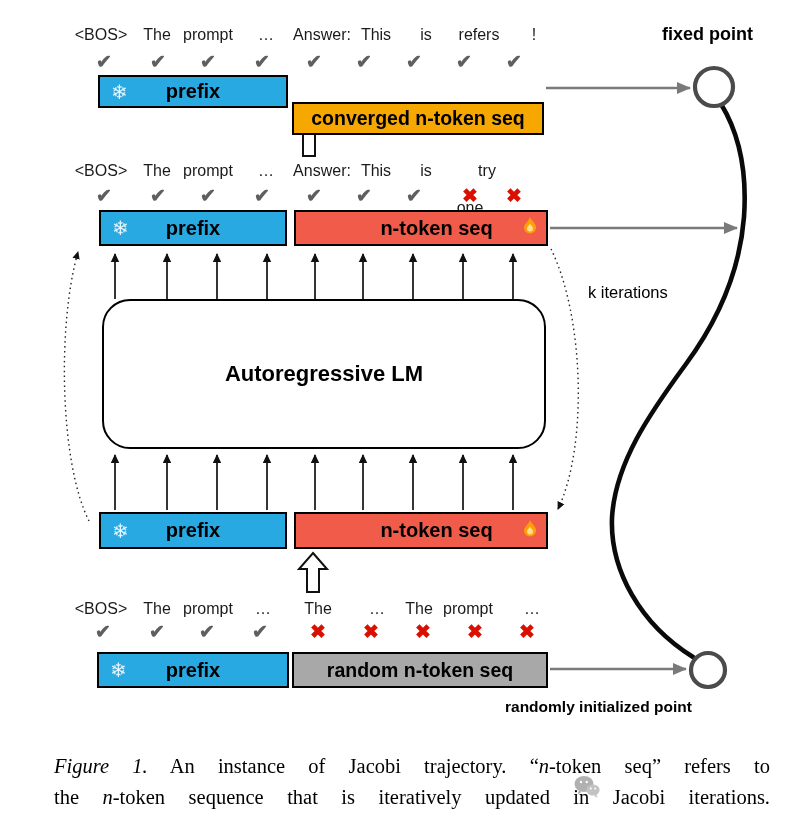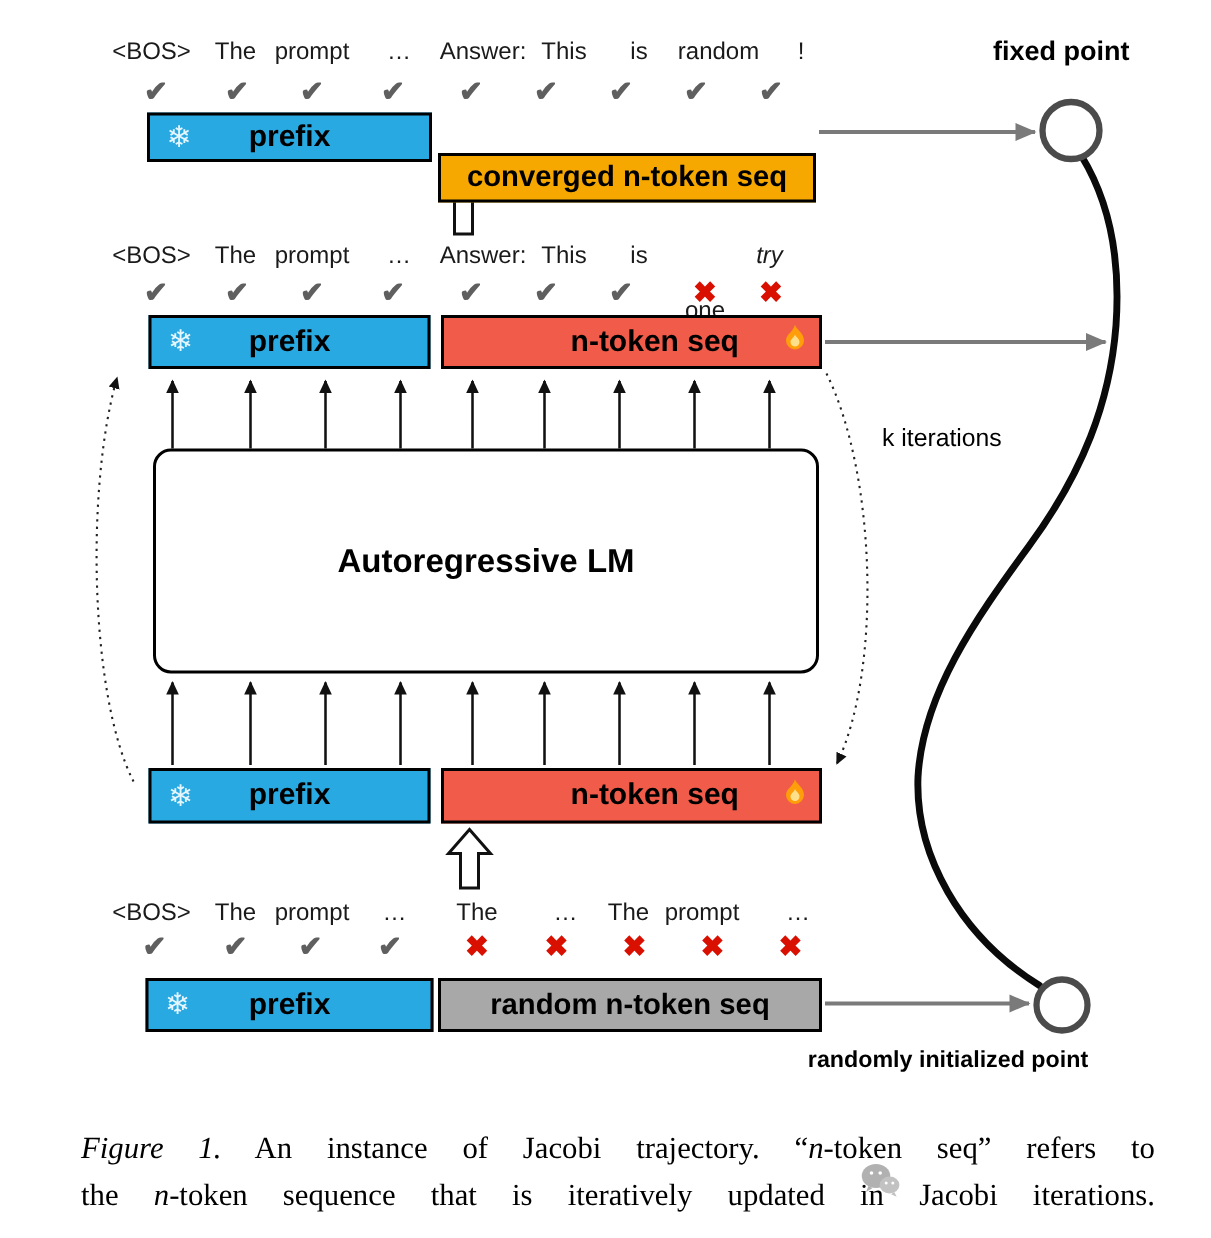--- a/index.html
+++ b/index.html
@@ -17,28 +17,28 @@
        font-weight:bold;font-size:20px;color:#000;white-space:nowrap;}
   .box.blue{background:var(--blue);}
   .box.orange{background:var(--orange);margin-top:27px;}
   .box.red{background:var(--red);padding-left:31px;}
   .box.gray{background:var(--gray);}
   .snow{position:absolute;left:11px;top:50%;transform:translateY(-50%);
         color:#e6f6ff;font-weight:normal;font-size:20px;line-height:1;}
   .flame{position:absolute;right:9px;top:50%;transform:translateY(-50%);}
 
   .lm{position:absolute;left:102px;top:299px;width:444px;height:150px;
-      border:2px solid #000;border-radius:12px;background:#fff;box-sizing:border-box;
+      border:2px solid #000;border-radius:28px;background:#fff;box-sizing:border-box;
       display:flex;align-items:center;justify-content:center;font-weight:bold;font-size:22px;}
 
   .lbl{position:absolute;color:#000;white-space:nowrap;}
   .lbl-fixed{left:650px;top:24px;width:115px;text-align:center;font-weight:bold;font-size:18px;}
   .lbl-kiter{left:588px;top:283px;font-size:16.5px;text-align:center;}
   .lbl-jacobi{left:648px;top:492px;font-weight:bold;font-size:17.5px;line-height:21px;}
-  .lbl-random{left:505px;top:698px;width:254px;text-align:center;font-weight:bold;font-size:15.5px;}
+  .lbl-random{left:505px;top:698px;width:254px;font-weight:bold;font-size:15.5px;}
 
   .caption{position:absolute;left:54px;top:751px;width:716px;
            font-family:"Liberation Serif",serif;font-size:20.5px;line-height:31px;color:#000;}
   .cap-line{text-align:justify;text-align-last:justify;}
   .caption em{font-style:italic;}
 
   .watermark{position:absolute;left:574px;top:775px;display:flex;align-items:center;gap:5px;
              color:rgba(150,150,150,0.8);font-size:20px;white-space:nowrap;}
 
   .thin{stroke:#111;stroke-width:1.7;}
@@ -111,41 +111,41 @@
       <span class="token" style="left: 208px; top: 26px;">prompt</span>
       <span class="mark check" style="left: 208px; top: 52px;">✔</span>
       <span class="token" style="left: 266px; top: 26px;">…</span>
       <span class="mark check" style="left: 262px; top: 52px;">✔</span>
       <span class="token" style="left: 322px; top: 26px;">Answer:</span>
       <span class="mark check" style="left: 314px; top: 52px;">✔</span>
       <span class="token" style="left: 376px; top: 26px;">This</span>
       <span class="mark check" style="left: 364px; top: 52px;">✔</span>
       <span class="token" style="left: 426px; top: 26px;">is</span>
       <span class="mark check" style="left: 414px; top: 52px;">✔</span>
-      <span class="token" style="left: 479px; top: 26px;">random</span>
+      <span class="token" style="left: 479px; top: 26px;">refers</span>
       <span class="mark check" style="left: 464px; top: 52px;">✔</span>
       <span class="token" style="left: 534px; top: 26px;">!</span>
       <span class="mark check" style="left: 514px; top: 52px;">✔</span>
       <span class="token" style="left: 101px; top: 162px;">&lt;BOS&gt;</span>
       <span class="mark check" style="left: 104px; top: 186px;">✔</span>
       <span class="token" style="left: 157px; top: 162px;">The</span>
       <span class="mark check" style="left: 158px; top: 186px;">✔</span>
       <span class="token" style="left: 208px; top: 162px;">prompt</span>
       <span class="mark check" style="left: 208px; top: 186px;">✔</span>
       <span class="token" style="left: 266px; top: 162px;">…</span>
       <span class="mark check" style="left: 262px; top: 186px;">✔</span>
       <span class="token" style="left: 322px; top: 162px;">Answer:</span>
       <span class="mark check" style="left: 314px; top: 186px;">✔</span>
       <span class="token" style="left: 376px; top: 162px;">This</span>
       <span class="mark check" style="left: 364px; top: 186px;">✔</span>
       <span class="token" style="left: 426px; top: 162px;">is</span>
       <span class="mark check" style="left: 414px; top: 186px;">✔</span>
       <span class="token" style="left: 470px; top: 162px; margin-top: 37px;">one</span>
       <span class="mark cross" style="left: 470px; top: 186px;">✖</span>
-      <span class="token" style="left: 513px; top: 162px; font-style: italic;">try</span>
+      <span class="token" style="left: 487px; top: 162px;">try</span>
       <span class="mark cross" style="left: 514px; top: 186px;">✖</span>
       <span class="token" style="left: 101px; top: 600px;">&lt;BOS&gt;</span>
       <span class="mark check" style="left: 103px; top: 622px;">✔</span>
       <span class="token" style="left: 157px; top: 600px;">The</span>
       <span class="mark check" style="left: 157px; top: 622px;">✔</span>
       <span class="token" style="left: 208px; top: 600px;">prompt</span>
       <span class="mark check" style="left: 207px; top: 622px;">✔</span>
       <span class="token" style="left: 263px; top: 600px;">…</span>
       <span class="mark check" style="left: 260px; top: 622px;">✔</span>
       <span class="token" style="left: 318px; top: 600px;">The</span>

